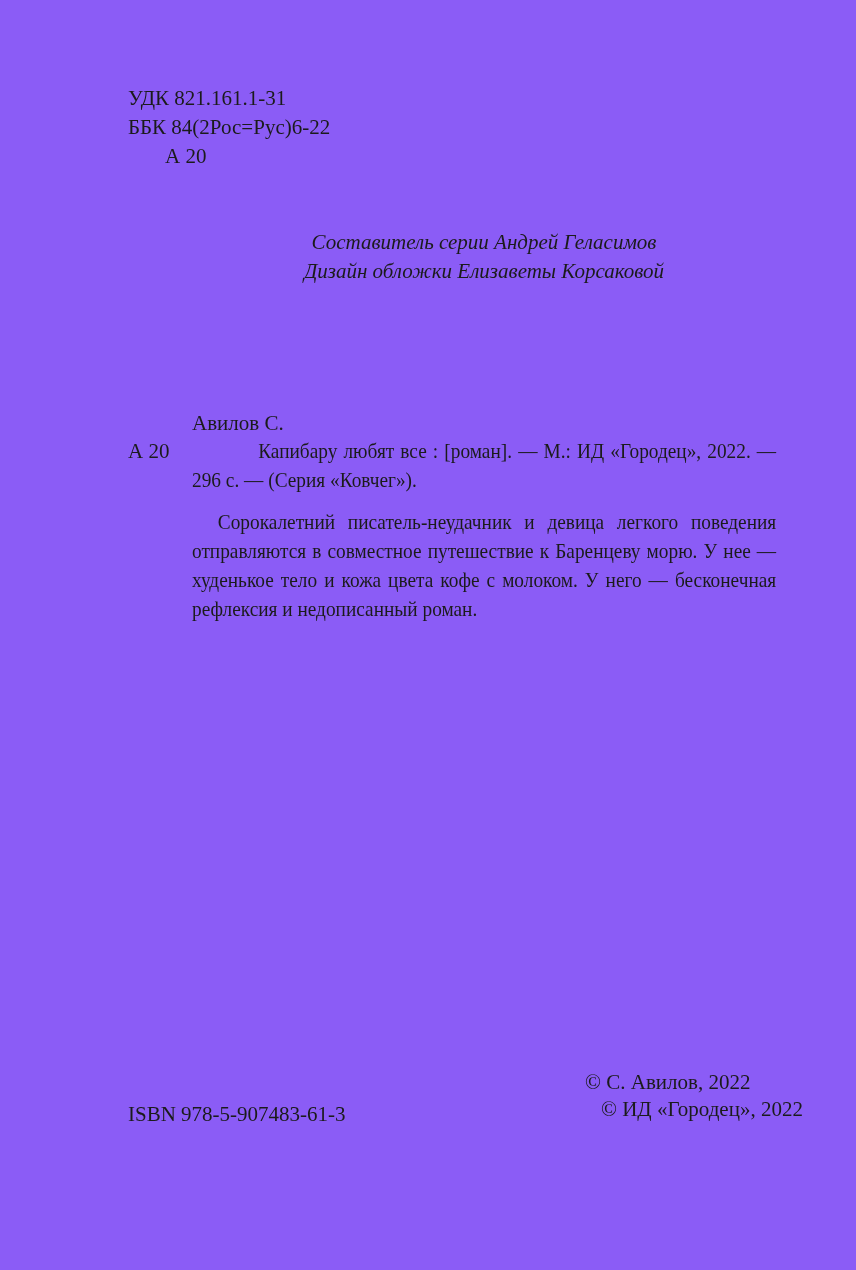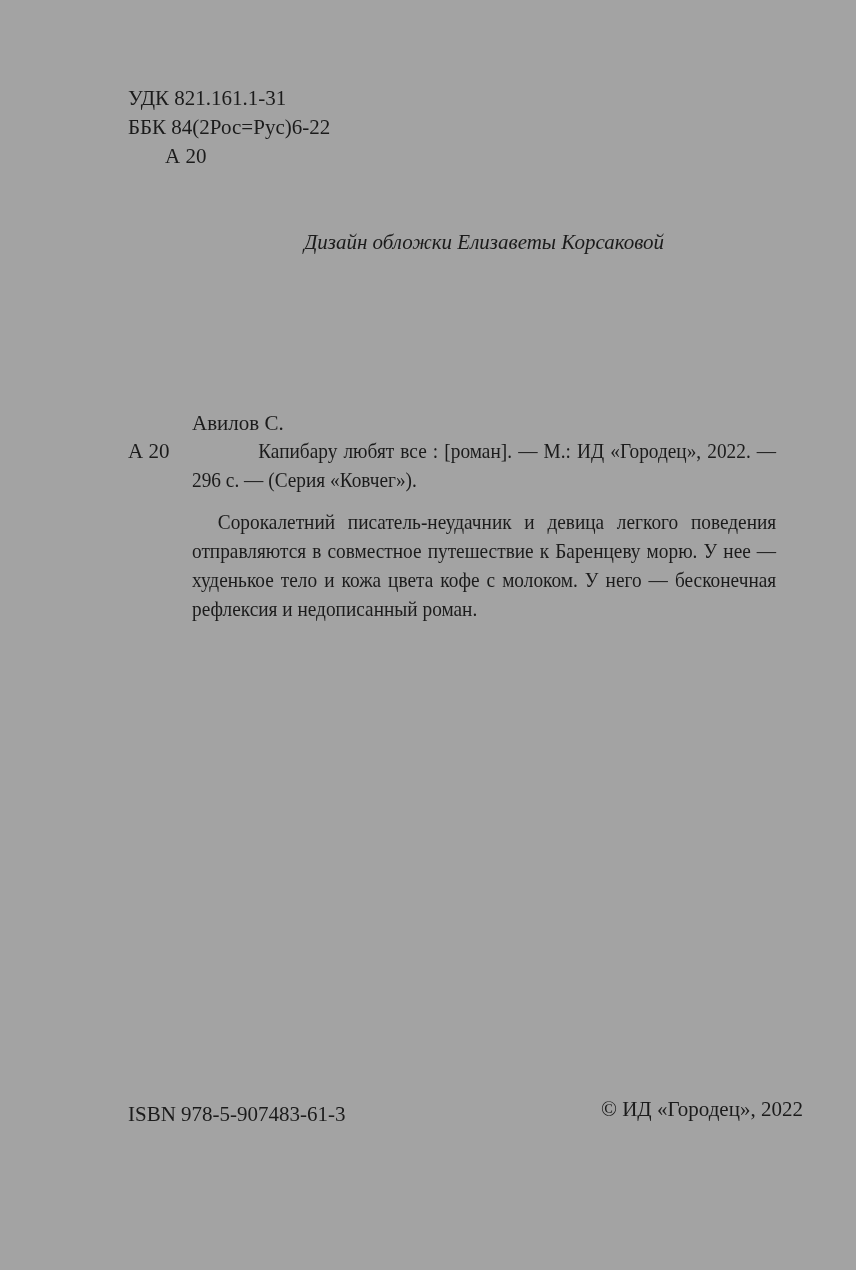--- a/index.html
+++ b/index.html
@@ -4,21 +4,21 @@
 <style>
   html, body {
     margin: 0;
     padding: 0;
     background: #ffffff;
   }
   .page {
     position: relative;
     width: 856px;
     height: 1270px;
-    background: #a3a3a3;
+    background: #8b5cf6;
     color: #1b1b1b;
     font-family: "Liberation Serif", "DejaVu Serif", serif;
     font-size: 21px;
     line-height: 29px;
     overflow: hidden;
   }
   .abs { position: absolute; }
 
   .codes-block {
     left: 128px;
@@ -84,25 +84,27 @@
 
 <div class="page">
 
   <div class="abs codes-block">
     <div>УДК 821.161.1-31</div>
     <div>ББК 84(2Рос=Рус)6-22</div>
     <div class="author-code">А 20</div>
   </div>
 
   <div class="abs credits-block">
+    <div>Составитель серии Андрей Геласимов</div>
     <div>Дизайн обложки Елизаветы Корсаковой</div>
   </div>
 
   <div class="abs card-author">Авилов С.</div>
   <div class="abs card-code">А 20</div>
   <div class="abs card-description">Капибару любят все : [роман]. — М.: ИД «Городец», 2022. — 296 с. — (Серия «Ковчег»).</div>
 
   <div class="abs annotation">Сорокалетний писатель-неудачник и девица легкого поведения отправляются в совместное путешествие к Баренцеву морю. У нее — худенькое тело и кожа цвета кофе с молоком. У него — бесконечная рефлексия и недописанный роман.</div>
 
+  <div class="abs copyright-author">© С. Авилов, 2022</div>
   <div class="abs isbn-line">ISBN 978-5-907483-61-3</div>
   <div class="abs copyright-publisher">© ИД «Городец», 2022</div>
 
 </div>
 
 </body></html>

